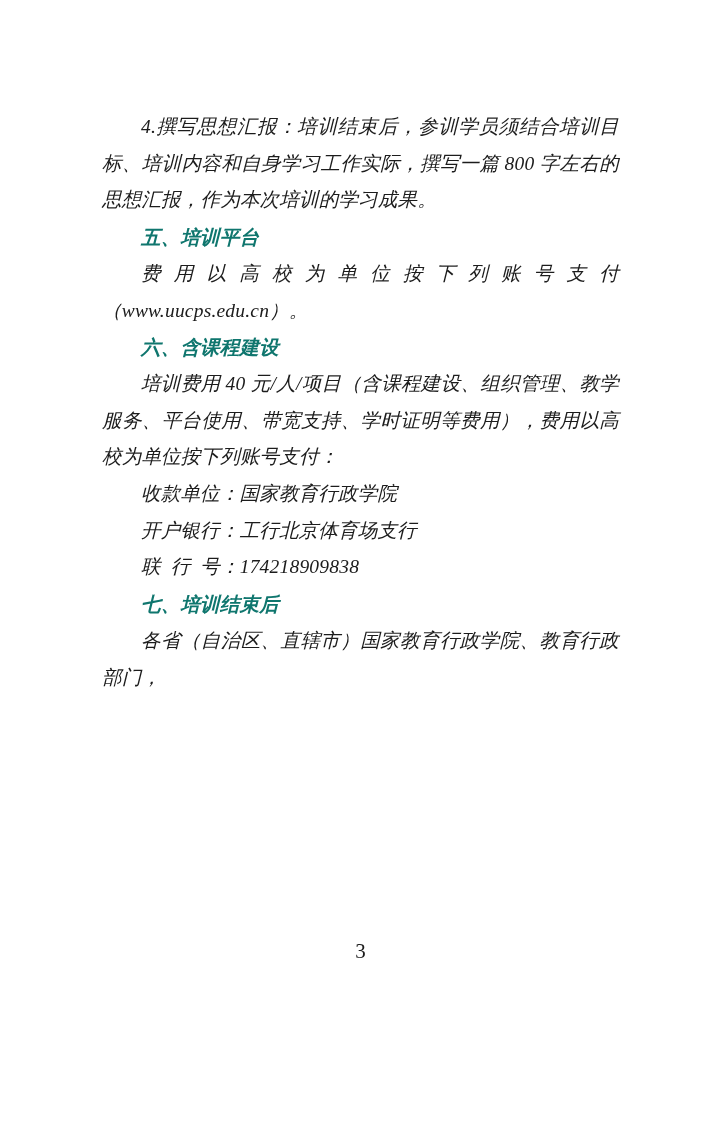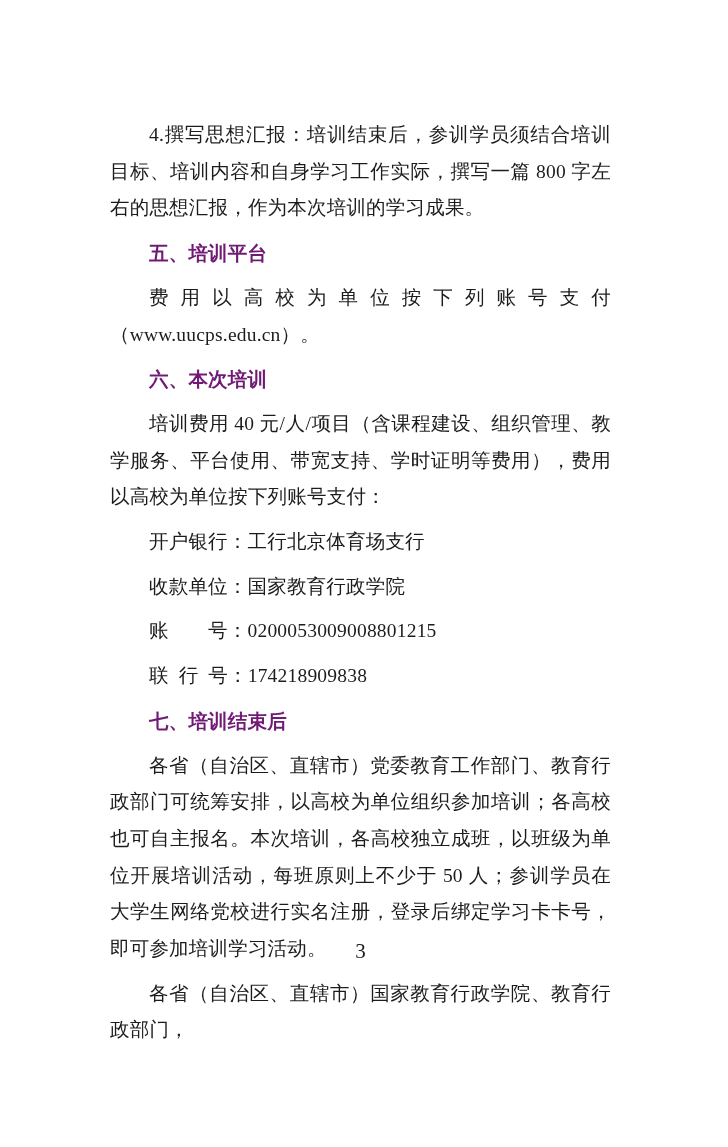--- a/index.html
+++ b/index.html
@@ -20,28 +20,29 @@
     position: absolute;
     left: 102px;
     top: 109px;
     width: 517px;
     font-size: 19.5px;
     line-height: 36.7px;
     text-align: justify;
     letter-spacing: 0.2px;
   }
   .content p {
-    margin: 8px;
+    margin: 0;
     padding: 0;
     text-indent: 2em;
+    font-style: italic;
   }
   .content p.heading {
     font-family: "Liberation Sans", "DejaVu Sans", sans-serif;
     font-weight: bold;
-    color: #701a75;
+    color: #0f766e;
     text-align: left;
   }
   .content p.detail {
     text-align: left;
   }
   .page-number {
     position: absolute;
     left: 102px;
     top: 936px;
     width: 517px;
@@ -52,24 +53,22 @@
   }
 </style>
 </head>
 <body>
 
 <div class="page">
   <div class="content" id="doc-content">
       <p class="para">4.撰写思想汇报：培训结束后，参训学员须结合培训目标、培训内容和自身学习工作实际，撰写一篇 800 字左右的思想汇报，作为本次培训的学习成果。</p>
       <p class="heading">五、培训平台</p>
       <p class="para">费用以高校为单位按下列账号支付（www.uucps.edu.cn）。</p>
-      <p class="heading">六、本次培训</p>
+      <p class="heading">六、含课程建设</p>
       <p class="para">培训费用 40 元/人/项目（含课程建设、组织管理、教学服务、平台使用、带宽支持、学时证明等费用），费用以高校为单位按下列账号支付：</p>
+      <p class="detail">收款单位：国家教育行政学院</p>
       <p class="detail">开户银行：工行北京体育场支行</p>
-      <p class="detail">收款单位：国家教育行政学院</p>
-      <p class="detail">账　　号：0200053009008801215</p>
       <p class="detail">联 行 号：174218909838</p>
       <p class="heading">七、培训结束后</p>
-      <p class="para">各省（自治区、直辖市）党委教育工作部门、教育行政部门可统筹安排，以高校为单位组织参加培训；各高校也可自主报名。本次培训，各高校独立成班，以班级为单位开展培训活动，每班原则上不少于 50 人；参训学员在大学生网络党校进行实名注册，登录后绑定学习卡卡号，即可参加培训学习活动。</p>
       <p class="para">各省（自治区、直辖市）国家教育行政学院、教育行政部门，</p>
     </div>
   <div class="page-number">3</div>
 </div>
 
 </body></html>

